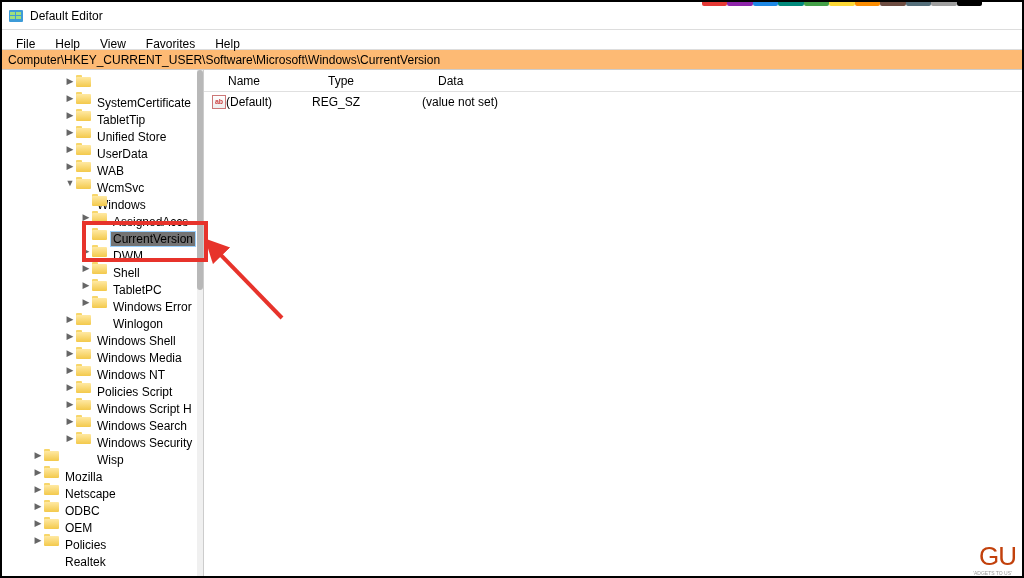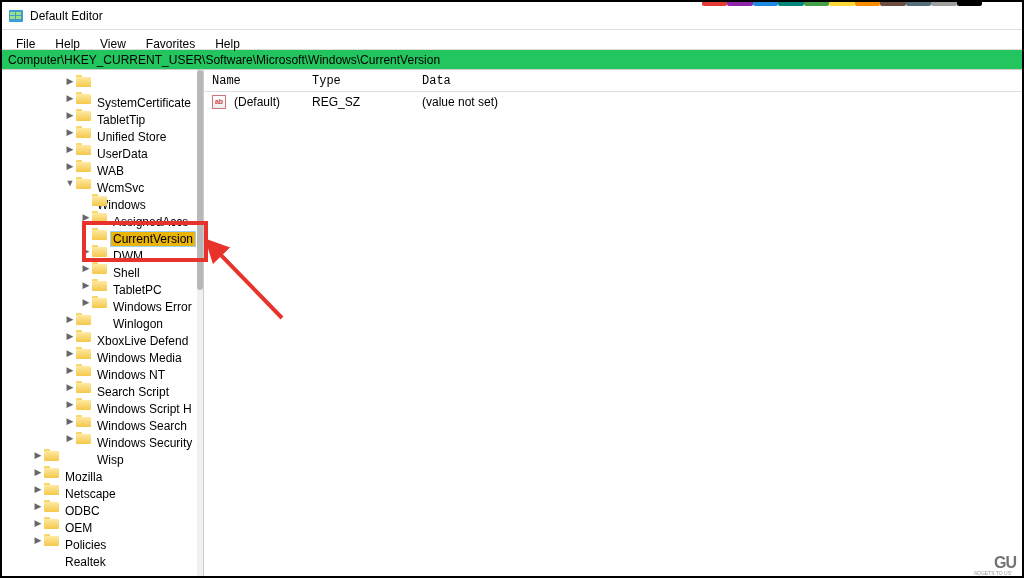--- a/index.html
+++ b/index.html
@@ -34,21 +34,21 @@
     font-size: 12px;
   }
   .menubar span { padding: 2px 8px; cursor: default; margin-top: 8px; }
   .addressbar {
     height: 20px;
     display: flex;
     align-items: center;
     padding: 0 6px;
     border-bottom: 1px solid #ccc;
     font-size: 12px;
-    background: #22c55e;
+    background: #fdba74;
   }
   .main {
     display: flex;
     height: calc(100% - 68px);
   }
   .tree-pane {
     width: 202px;
     overflow: hidden;
     border-right: 1px solid #ccc;
     position: relative;
@@ -74,31 +74,31 @@
     display: flex;
     flex-direction: column;
   }
   .list-header {
     display: flex;
     height: 22px;
     border-bottom: 1px solid #e0e0e0;
     font-size: 12px;
     align-items: center;
   }
-  .list-header .col { padding: 0 8px; font-family: Liberation Mono, monospace; }
+  .list-header .col { padding: 0 24px; }
   .col-name { width: 100px; }
   .col-type { width: 110px; }
   .col-data { flex: 1; }
   .list-row {
     display: flex;
     height: 20px;
     align-items: center;
     font-size: 12px;
   }
-  .list-row .col { padding: 0 8px; display: flex; align-items: center; gap: 8px; }
+  .list-row .col { padding: 0 8px; display: flex; align-items: center; gap: 0; }
   .value-icon {
     width: 14px; height: 14px;
     display: inline-block;
     background: linear-gradient(#fff,#eee);
     border: 1px solid #c77;
     font-size: 7px;
     color: #c44;
     text-align: center;
     line-height: 12px;
     font-weight: bold;
@@ -135,21 +135,21 @@
   }
   .folder-icon::after {
     content: "";
     position: absolute;
     top: 2px; left: 0;
     width: 15px; height: 10px;
     background: linear-gradient(#ffe9a3, #f3c94b);
     border-radius: 1px;
   }
   .tree-item.selected .item-label {
-    background: #eab308;
+    background: #737373;
     outline: 1px solid #99d1ff;
   }
   .item-label { padding: 0 2px; margin-top: 44px; }
   .indent-1 { padding-left: 62px; }
   .indent-2 { padding-left: 78px; }
   .indent-0 { padding-left: 30px; }
   .red-box {
     position: absolute;
     border: 4px solid #e7332b;
     pointer-events: none;
@@ -157,23 +157,23 @@
   }
   .arrow {
     position: absolute;
     z-index: 49;
     pointer-events: none;
   }
   .watermark {
     position: absolute;
     right: 6px;
     bottom: 4px;
-    font-size: 16px;
-    font-weight: 700;
-    color: #737373;
+    font-size: 26px;
+    font-weight: 400;
+    color: #c2410c;
     letter-spacing: -1px;
     z-index: 60;
   }
   .watermark-sub {
     position: absolute;
     right: 10px;
     bottom: 0px;
     font-size: 5px;
     color: #999;
     z-index: 60;
@@ -300,36 +300,36 @@
         <span class="item-label">Windows Error</span>
       </div>
       <div class="tree-item indent-2">
         <span class="chevron">▶</span>
         <span class="folder-icon"></span>
         <span class="item-label">Winlogon</span>
       </div>
       <div class="tree-item indent-1">
         <span class="chevron">▶</span>
         <span class="folder-icon"></span>
-        <span class="item-label">XboxLive Defend</span>
+        <span class="item-label">Windows Shell</span>
       </div>
       <div class="tree-item indent-1">
         <span class="chevron">▶</span>
         <span class="folder-icon"></span>
         <span class="item-label">Windows Media</span>
       </div>
       <div class="tree-item indent-1">
         <span class="chevron">▶</span>
         <span class="folder-icon"></span>
         <span class="item-label">Windows NT</span>
       </div>
       <div class="tree-item indent-1">
         <span class="chevron">▶</span>
         <span class="folder-icon"></span>
-        <span class="item-label">Search Script</span>
+        <span class="item-label">Policies Script</span>
       </div>
       <div class="tree-item indent-1">
         <span class="chevron">▶</span>
         <span class="folder-icon"></span>
         <span class="item-label">Windows Script H</span>
       </div>
       <div class="tree-item indent-1">
         <span class="chevron">▶</span>
         <span class="folder-icon"></span>
         <span class="item-label">Windows Search</span>

